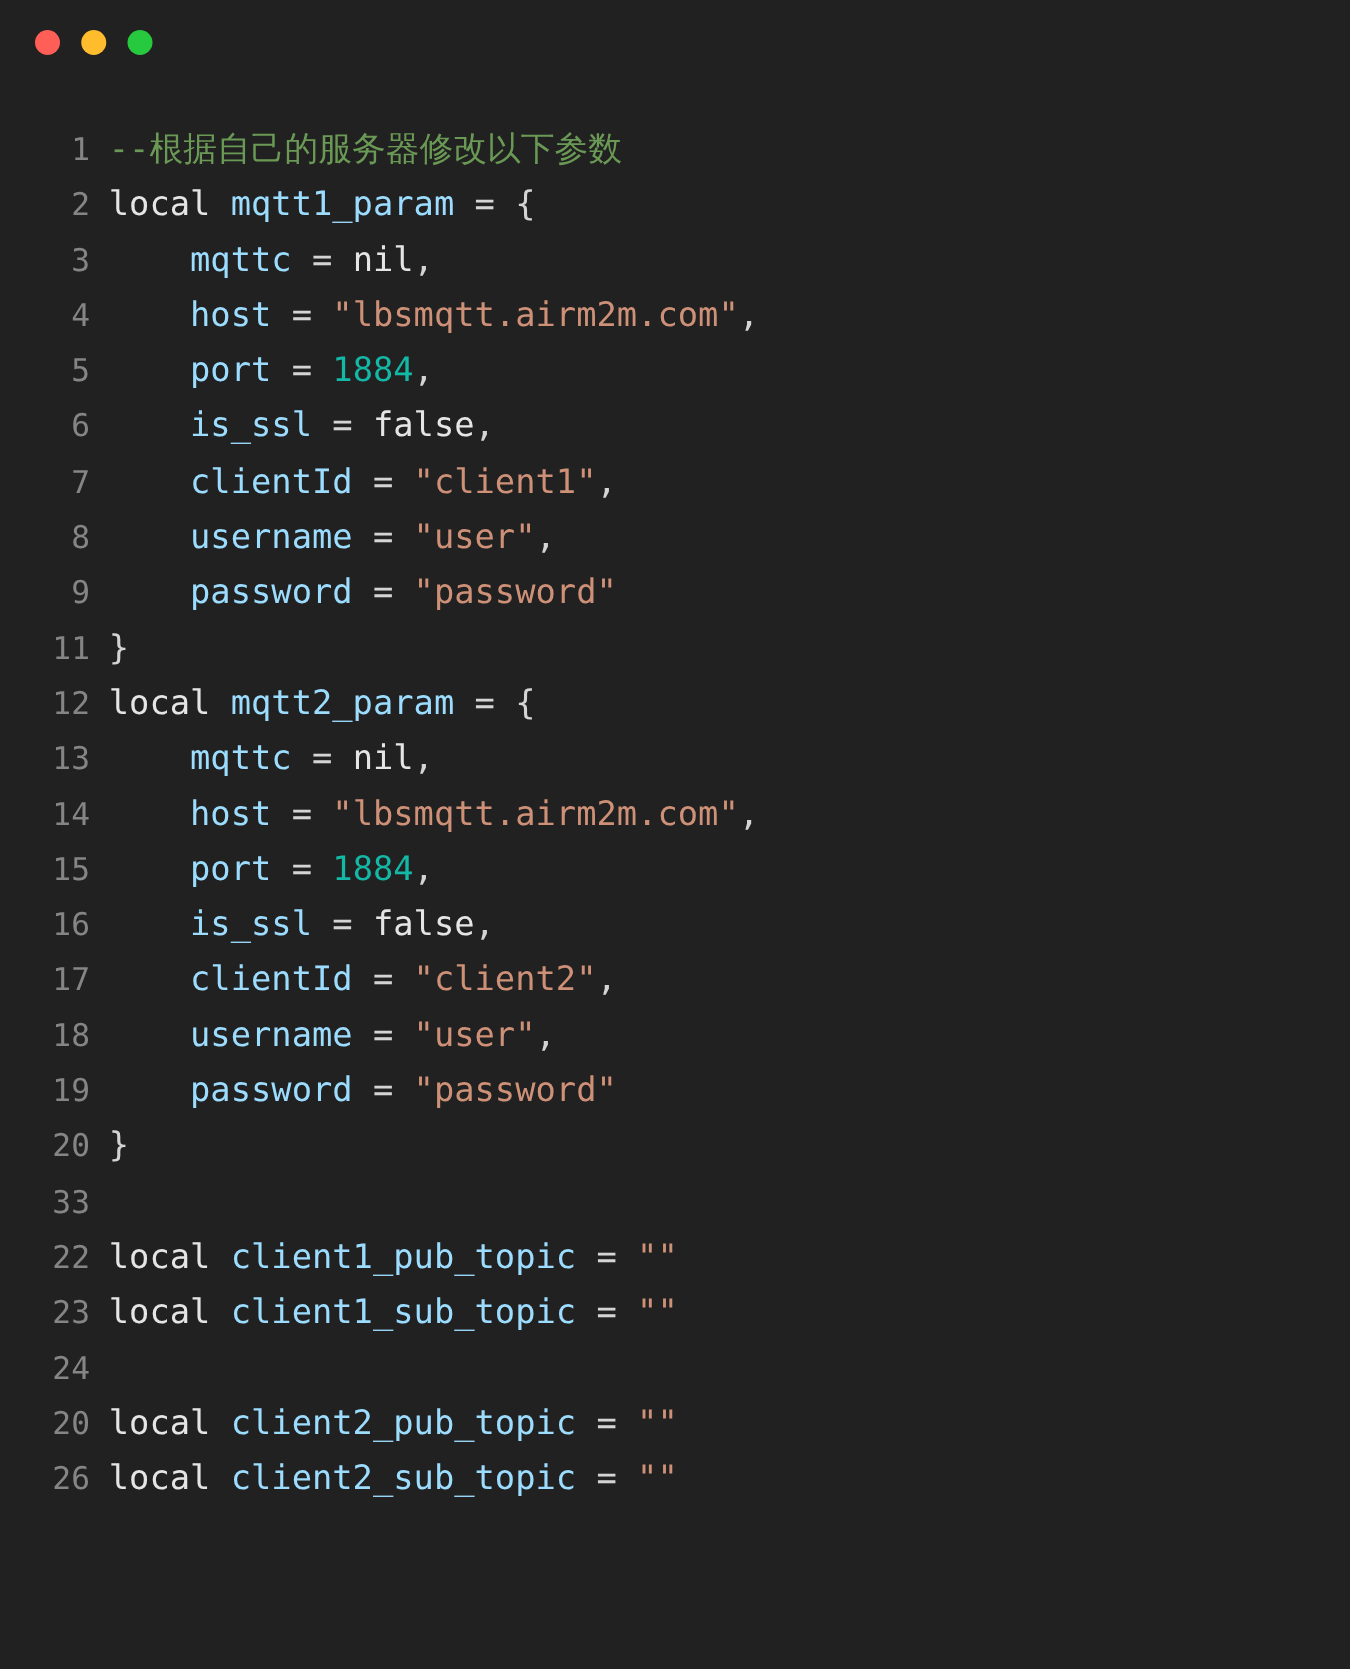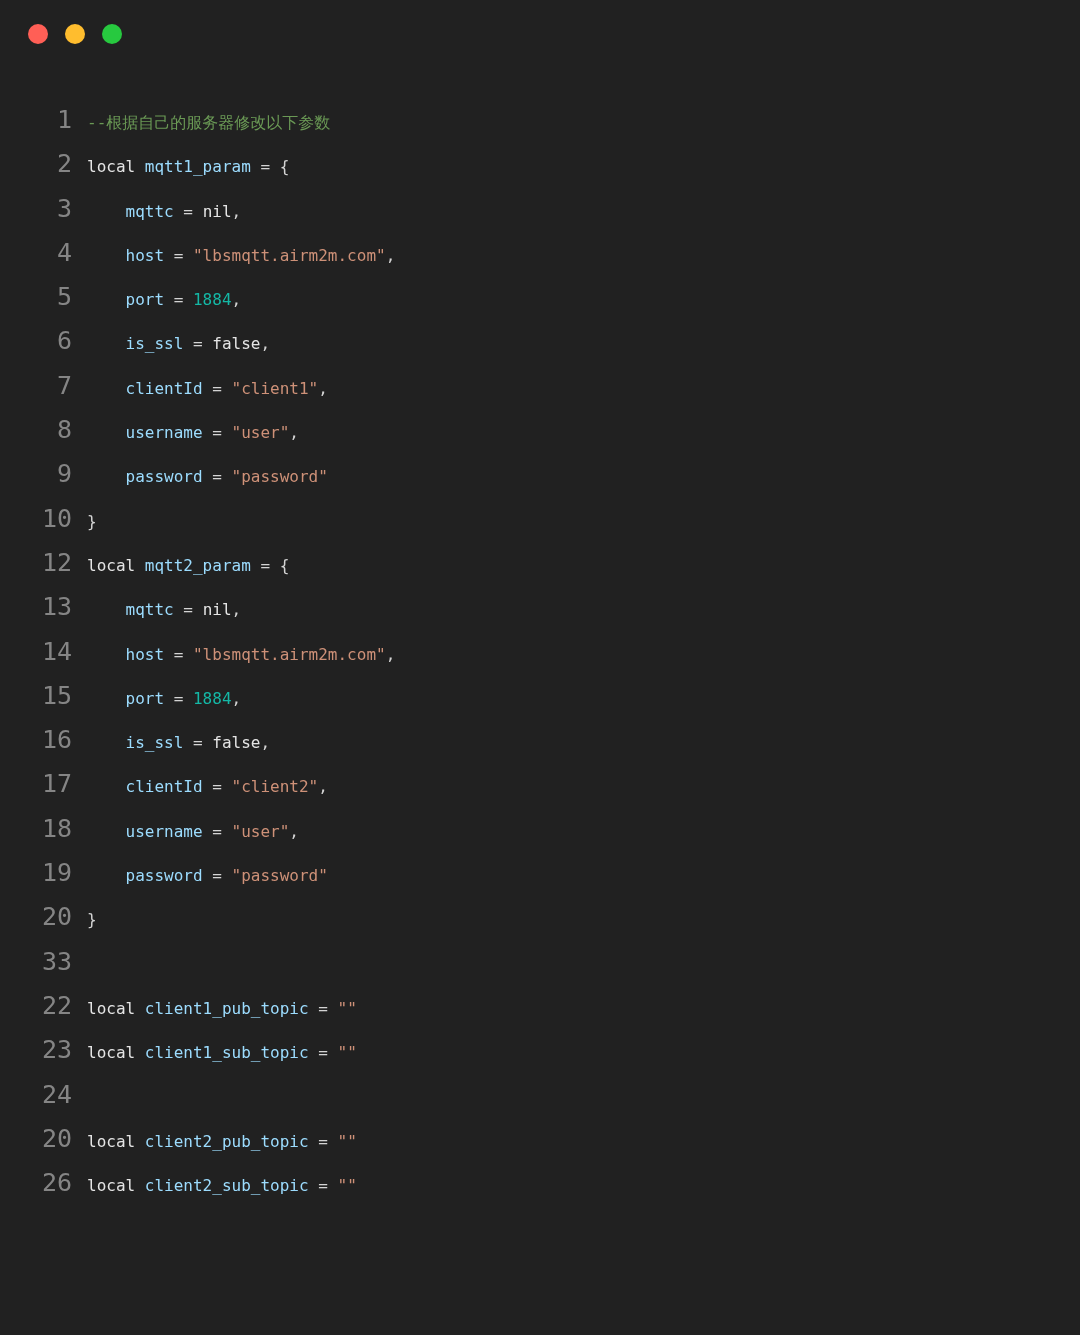--- a/index.html
+++ b/index.html
@@ -63,21 +63,21 @@
     min-width: 72px;
     text-align: right;
     color: #858585;
     font-size: 25px;
     font-family: "DejaVu Sans Mono", "Liberation Mono", monospace;
     letter-spacing: 0px;
     user-select: none;
   }
   .code-text {
     padding-left: 15px;
-    font-size: 16px;
+    font-size: 27px;
     color: #D4D4D4;
     font-family: "DejaVu Sans Mono", "Liberation Mono", monospace;
     white-space: pre;
     text-align: center;
   }
 
   
   .tok-comment  { color: #6A9955; }
   .tok-keyword  { color: #e5e5e5; }
   .tok-ident    { color: #9CDCFE; }
@@ -103,21 +103,21 @@
   <div class="code-area" id="code-area">
       <div class="code-line"><div class="gutter">1</div><div class="code-text"><span class="tok-comment">--根据自己的服务器修改以下参数</span></div></div>
       <div class="code-line"><div class="gutter">2</div><div class="code-text"><span class="tok-keyword">local</span><span class="tok-plain"> </span><span class="tok-ident">mqtt1_param</span><span class="tok-plain"> </span><span class="tok-operator">=</span><span class="tok-plain"> </span><span class="tok-punct">{</span></div></div>
       <div class="code-line"><div class="gutter">3</div><div class="code-text"><span class="tok-plain">    </span><span class="tok-ident">mqttc</span><span class="tok-plain"> </span><span class="tok-operator">=</span><span class="tok-plain"> </span><span class="tok-keyword">nil</span><span class="tok-punct">,</span></div></div>
       <div class="code-line"><div class="gutter">4</div><div class="code-text"><span class="tok-plain">    </span><span class="tok-ident">host</span><span class="tok-plain"> </span><span class="tok-operator">=</span><span class="tok-plain"> </span><span class="tok-string">"lbsmqtt.airm2m.com"</span><span class="tok-punct">,</span></div></div>
       <div class="code-line"><div class="gutter">5</div><div class="code-text"><span class="tok-plain">    </span><span class="tok-ident">port</span><span class="tok-plain"> </span><span class="tok-operator">=</span><span class="tok-plain"> </span><span class="tok-number">1884</span><span class="tok-punct">,</span></div></div>
       <div class="code-line"><div class="gutter">6</div><div class="code-text"><span class="tok-plain">    </span><span class="tok-ident">is_ssl</span><span class="tok-plain"> </span><span class="tok-operator">=</span><span class="tok-plain"> </span><span class="tok-keyword">false</span><span class="tok-punct">,</span></div></div>
       <div class="code-line"><div class="gutter">7</div><div class="code-text"><span class="tok-plain">    </span><span class="tok-ident">clientId</span><span class="tok-plain"> </span><span class="tok-operator">=</span><span class="tok-plain"> </span><span class="tok-string">"client1"</span><span class="tok-punct">,</span></div></div>
       <div class="code-line"><div class="gutter">8</div><div class="code-text"><span class="tok-plain">    </span><span class="tok-ident">username</span><span class="tok-plain"> </span><span class="tok-operator">=</span><span class="tok-plain"> </span><span class="tok-string">"user"</span><span class="tok-punct">,</span></div></div>
       <div class="code-line"><div class="gutter">9</div><div class="code-text"><span class="tok-plain">    </span><span class="tok-ident">password</span><span class="tok-plain"> </span><span class="tok-operator">=</span><span class="tok-plain"> </span><span class="tok-string">"password"</span></div></div>
-      <div class="code-line"><div class="gutter">10</div><div class="code-text"><span class="tok-punct">}</span></div></div>
+      <div class="code-line"><div class="gutter">11</div><div class="code-text"><span class="tok-punct">}</span></div></div>
       <div class="code-line"><div class="gutter">12</div><div class="code-text"><span class="tok-keyword">local</span><span class="tok-plain"> </span><span class="tok-ident">mqtt2_param</span><span class="tok-plain"> </span><span class="tok-operator">=</span><span class="tok-plain"> </span><span class="tok-punct">{</span></div></div>
       <div class="code-line"><div class="gutter">13</div><div class="code-text"><span class="tok-plain">    </span><span class="tok-ident">mqttc</span><span class="tok-plain"> </span><span class="tok-operator">=</span><span class="tok-plain"> </span><span class="tok-keyword">nil</span><span class="tok-punct">,</span></div></div>
       <div class="code-line"><div class="gutter">14</div><div class="code-text"><span class="tok-plain">    </span><span class="tok-ident">host</span><span class="tok-plain"> </span><span class="tok-operator">=</span><span class="tok-plain"> </span><span class="tok-string">"lbsmqtt.airm2m.com"</span><span class="tok-punct">,</span></div></div>
       <div class="code-line"><div class="gutter">15</div><div class="code-text"><span class="tok-plain">    </span><span class="tok-ident">port</span><span class="tok-plain"> </span><span class="tok-operator">=</span><span class="tok-plain"> </span><span class="tok-number">1884</span><span class="tok-punct">,</span></div></div>
       <div class="code-line"><div class="gutter">16</div><div class="code-text"><span class="tok-plain">    </span><span class="tok-ident">is_ssl</span><span class="tok-plain"> </span><span class="tok-operator">=</span><span class="tok-plain"> </span><span class="tok-keyword">false</span><span class="tok-punct">,</span></div></div>
       <div class="code-line"><div class="gutter">17</div><div class="code-text"><span class="tok-plain">    </span><span class="tok-ident">clientId</span><span class="tok-plain"> </span><span class="tok-operator">=</span><span class="tok-plain"> </span><span class="tok-string">"client2"</span><span class="tok-punct">,</span></div></div>
       <div class="code-line"><div class="gutter">18</div><div class="code-text"><span class="tok-plain">    </span><span class="tok-ident">username</span><span class="tok-plain"> </span><span class="tok-operator">=</span><span class="tok-plain"> </span><span class="tok-string">"user"</span><span class="tok-punct">,</span></div></div>
       <div class="code-line"><div class="gutter">19</div><div class="code-text"><span class="tok-plain">    </span><span class="tok-ident">password</span><span class="tok-plain"> </span><span class="tok-operator">=</span><span class="tok-plain"> </span><span class="tok-string">"password"</span></div></div>
       <div class="code-line"><div class="gutter">20</div><div class="code-text"><span class="tok-punct">}</span></div></div>
       <div class="code-line"><div class="gutter">33</div><div class="code-text"></div></div>

